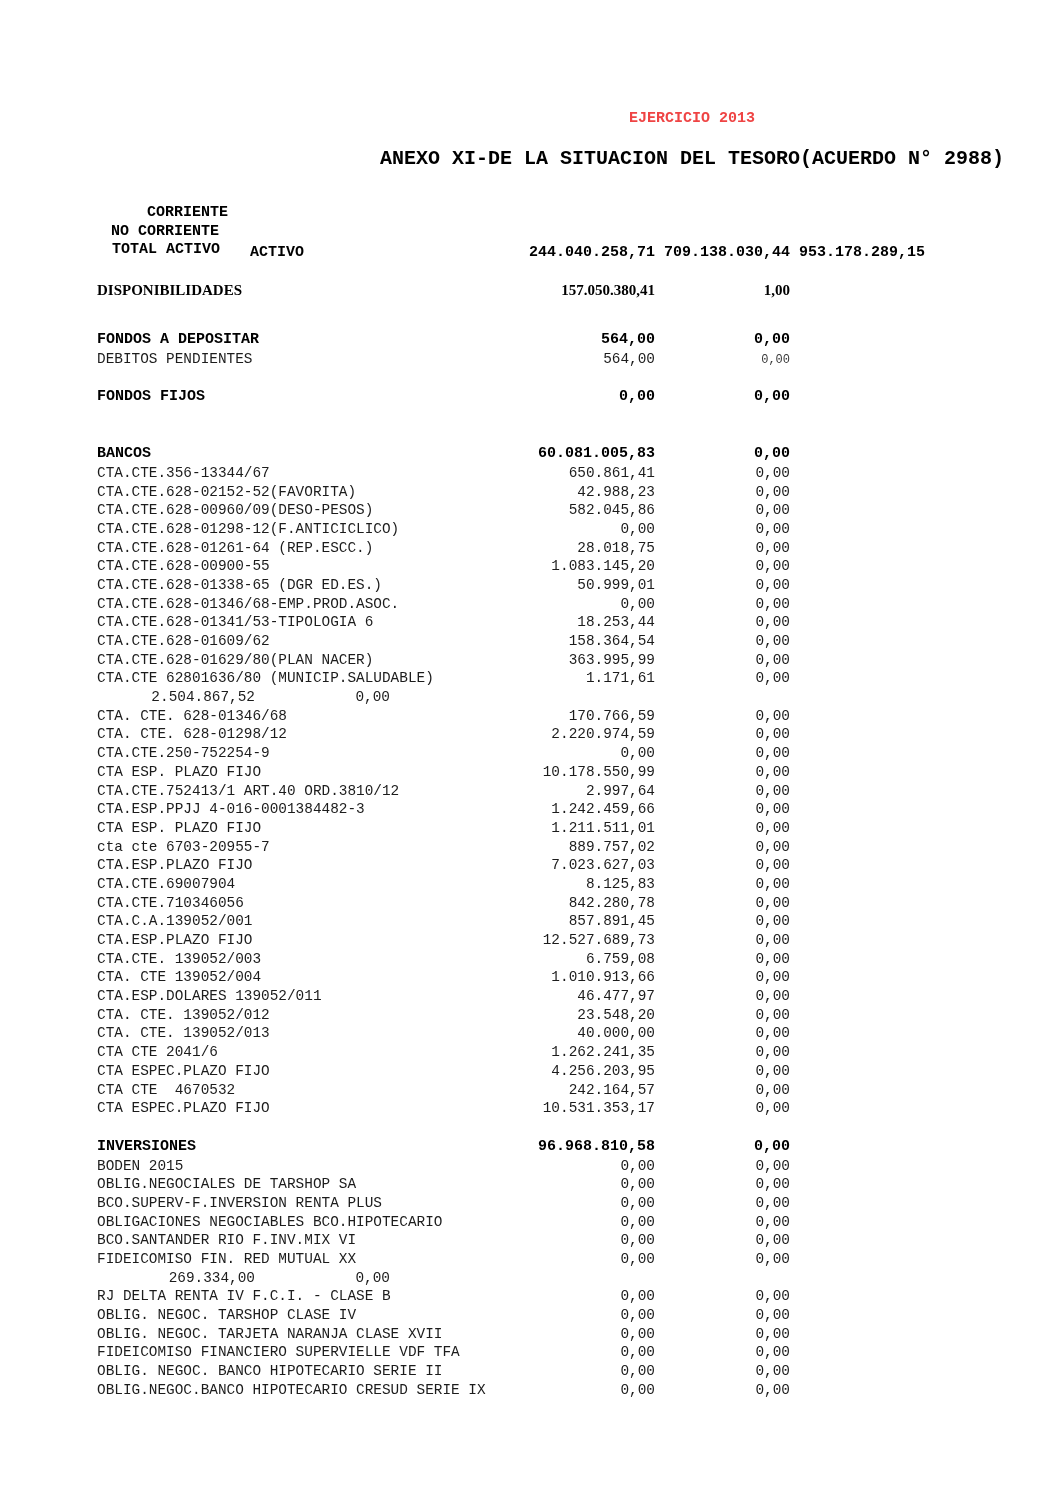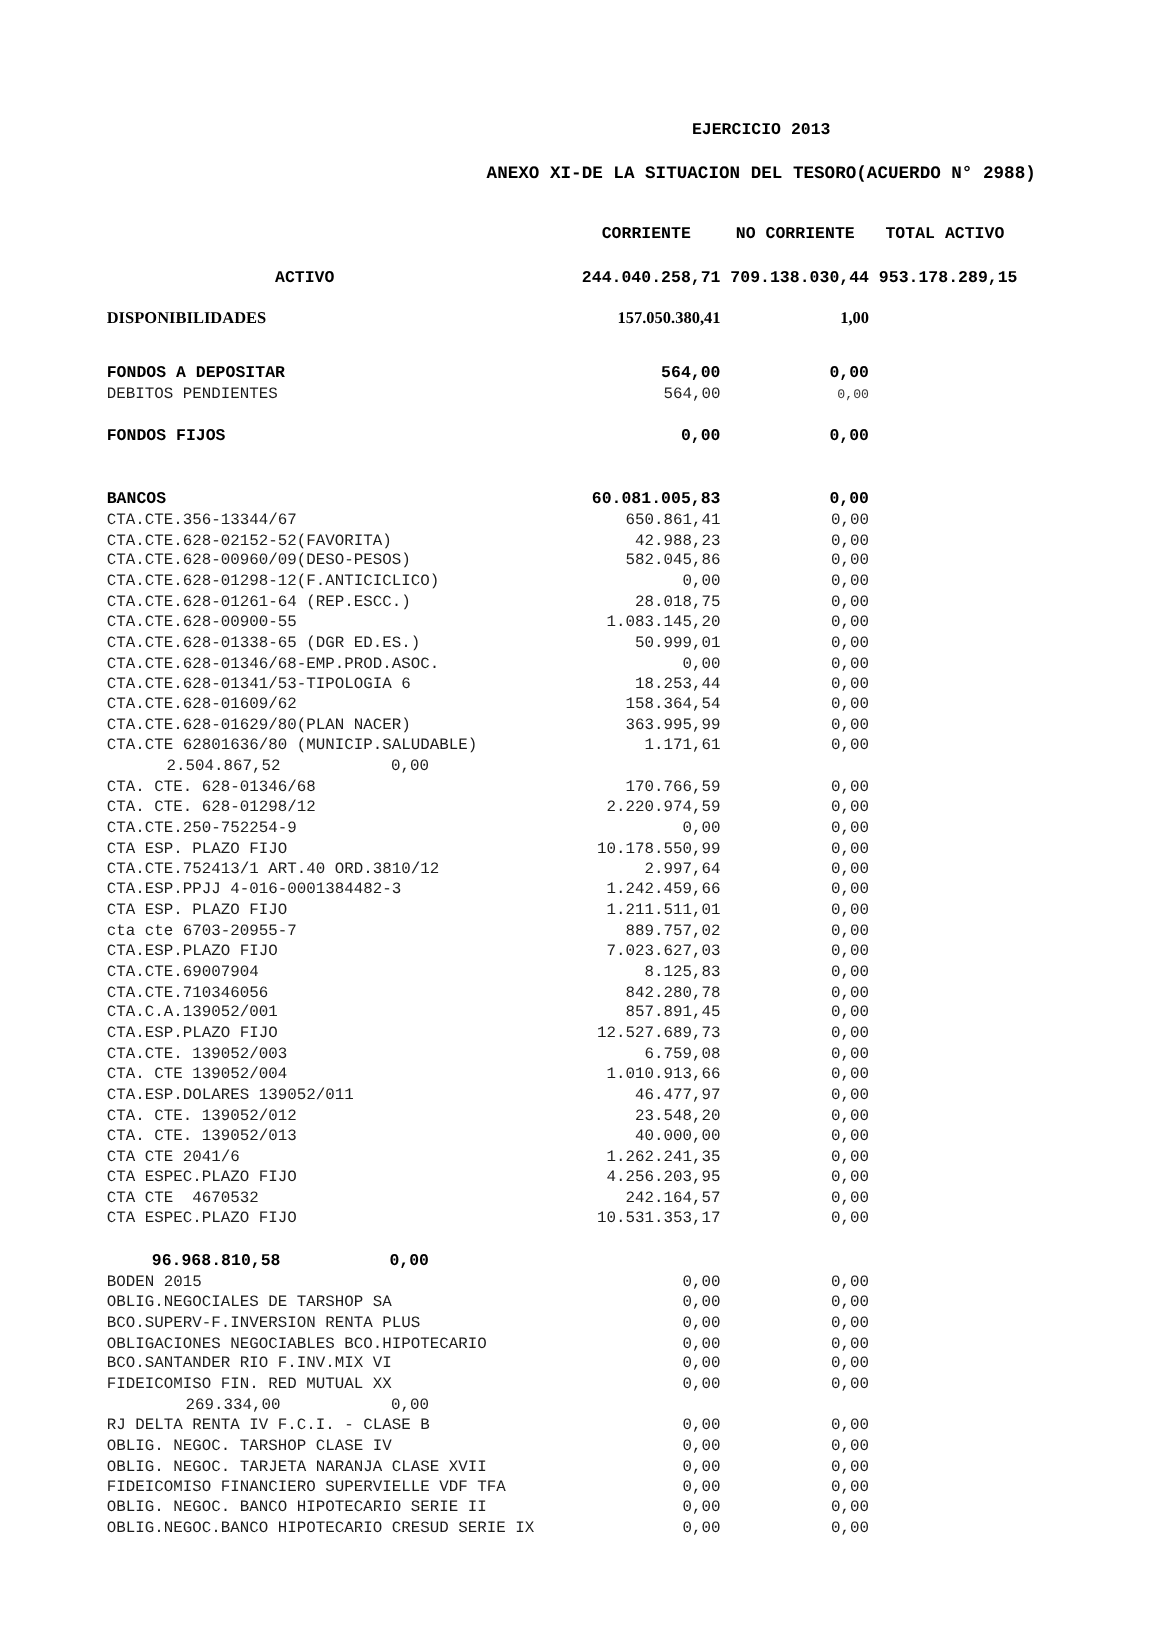--- a/index.html
+++ b/index.html
@@ -16,44 +16,44 @@
   }
   .titles {
     margin-left: 326px;
     width: 732px;
     text-align: center;
   }
   .title1 {
     font-size: 15px;
     font-weight: bold;
     line-height: 19px;
-    color: #000000;
+    color: #ef4444;
   }
   .title2 {
     margin-top: 21px;
-    font-size: 16px;
+    font-size: 20px;
     font-weight: bold;
     line-height: 19px;
     color: #000;
   }
   .row {
     display: flex;
     padding-left: 97px;
     height: 18.7px;
     line-height: 18.7px;
     align-items: baseline;
   }
   .row span { white-space: pre; }
   .lbl  { width: 400px; text-align: left; }
   .c1   { width: 158px; text-align: right; }
   .c2   { width: 135px; text-align: right; }
   .c3   { width: 135px; text-align: right; }
   .bold { font-weight: bold; font-size: 15px; color: #000; }
   .item-row { font-size: 14.4px; color: #1c1c1c; }
-  .colheads { margin-top: 36px; }
+  .colheads { margin-top: 36px; flex-direction: column; }
   .colheads .c1 { padding-right: 27px; box-sizing: border-box; }
   .colheads .c2 { padding-right: 13px; box-sizing: border-box; }
   .colheads .c3 { padding-right: 12px; box-sizing: border-box; }
   .activo-row { margin-top: 21px; }
   .activo-row .lbl { padding-left: 153px; box-sizing: border-box; }
   .small-val { font-size: 12px; color: #3a3a3a; }
   [data-name="section-disponibilidades"]   { margin-top: 19px; font-family: Liberation Serif, serif; }
   [data-name="section-fondos-a-depositar"] { margin-top: 31px; }
   [data-name="section-fondos-fijos"]       { margin-top: 20px; }
   [data-name="section-bancos"]             { margin-top: 38px; }
@@ -286,20 +286,21 @@
           <span class="c2" data-name="account-no-corriente-value">0,00</span>
         </div>
         <div class="row item-row" data-name="account-row">
           <span class="lbl" data-name="account-label">CTA ESPEC.PLAZO FIJO</span>
           <span class="c1" data-name="account-corriente-value">10.531.353,17</span>
           <span class="c2" data-name="account-no-corriente-value">0,00</span>
         </div>
       </div>
       <div data-name="section-inversiones">
         <div class="row bold" data-name="section-header-row">
+          <span class="lbl" data-name="section-label">INVERSIONES</span>
           <span class="c1" data-name="section-corriente-value">96.968.810,58</span>
           <span class="c2" data-name="section-no-corriente-value">0,00</span>
         </div>
         <div class="row item-row" data-name="account-row">
           <span class="lbl" data-name="account-label">BODEN 2015</span>
           <span class="c1" data-name="account-corriente-value">0,00</span>
           <span class="c2" data-name="account-no-corriente-value">0,00</span>
         </div>
         <div class="row item-row" data-name="account-row">
           <span class="lbl" data-name="account-label">OBLIG.NEGOCIALES DE TARSHOP SA</span>

